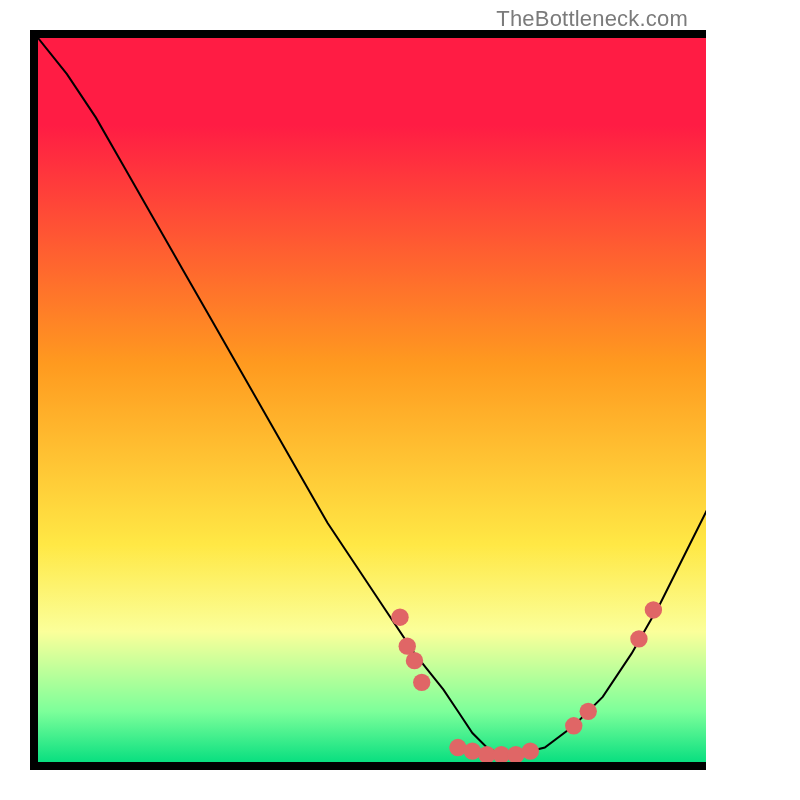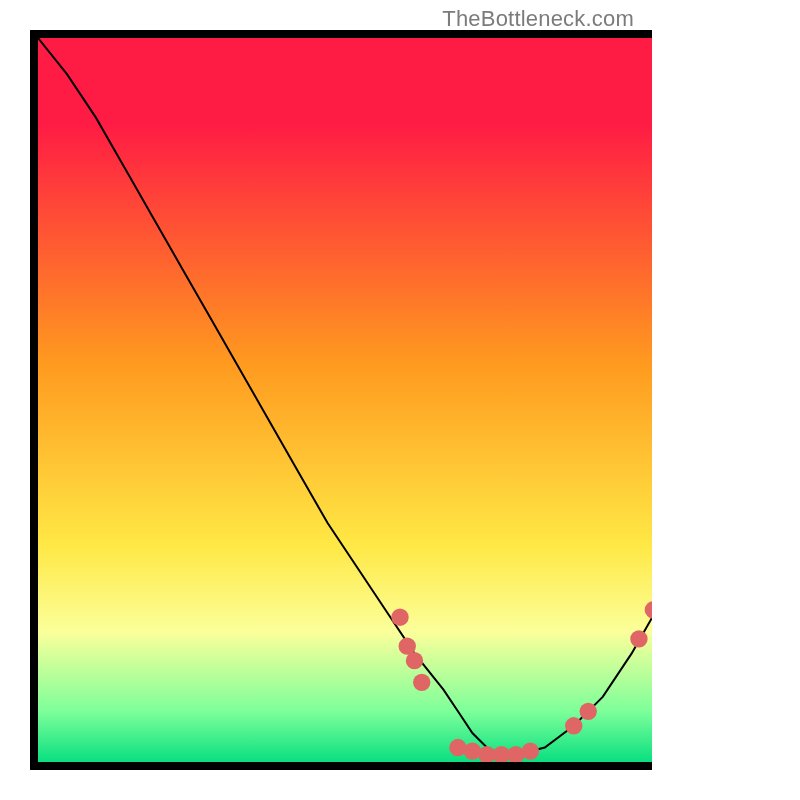--- a/index.html
+++ b/index.html
@@ -2,21 +2,21 @@
 <html><head>
 <meta charset="utf-8">
 <style>
   body {
     margin: 0;
     padding: 0;
     background: #fff;
     font-family: Arial, Helvetica, sans-serif;
   }
   .wrap {
-    width: 652px;
+    width: 706px;
     height: 800px;
     position: relative;
     overflow: hidden;
   }
   .attribution {
     position: absolute;
     top: 6px;
     right: 18px;
     color: #7b7b7b;
     font-size: 22px;

